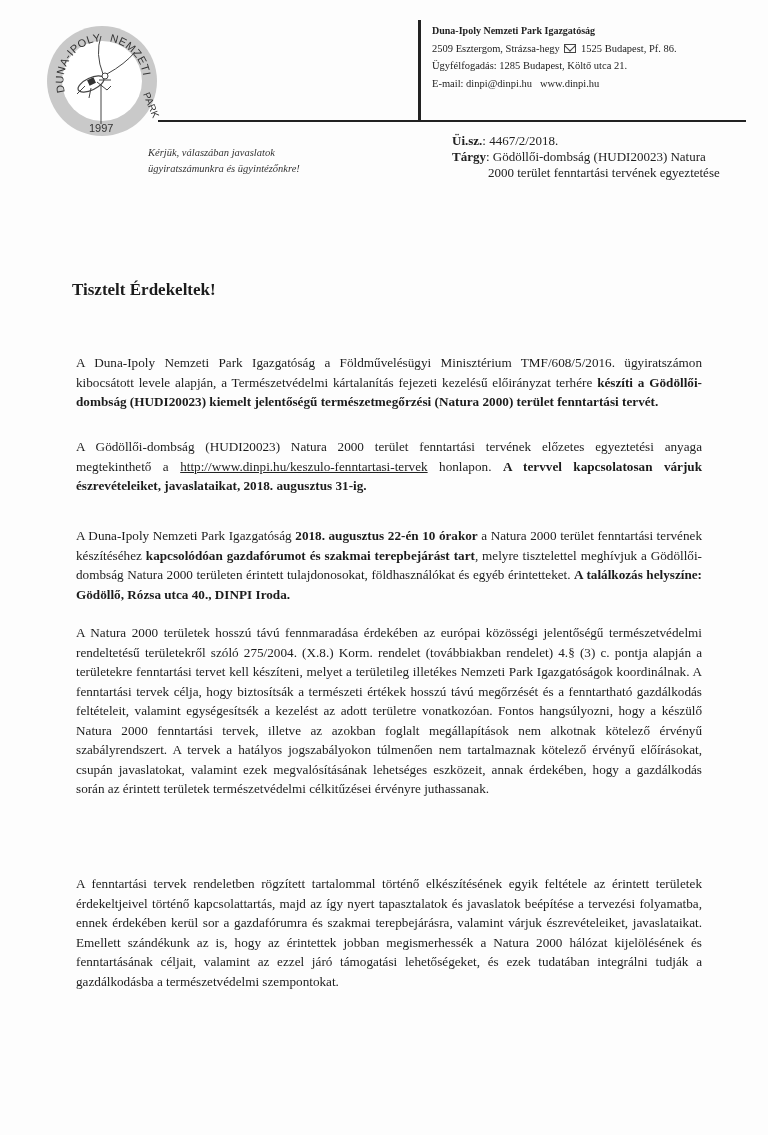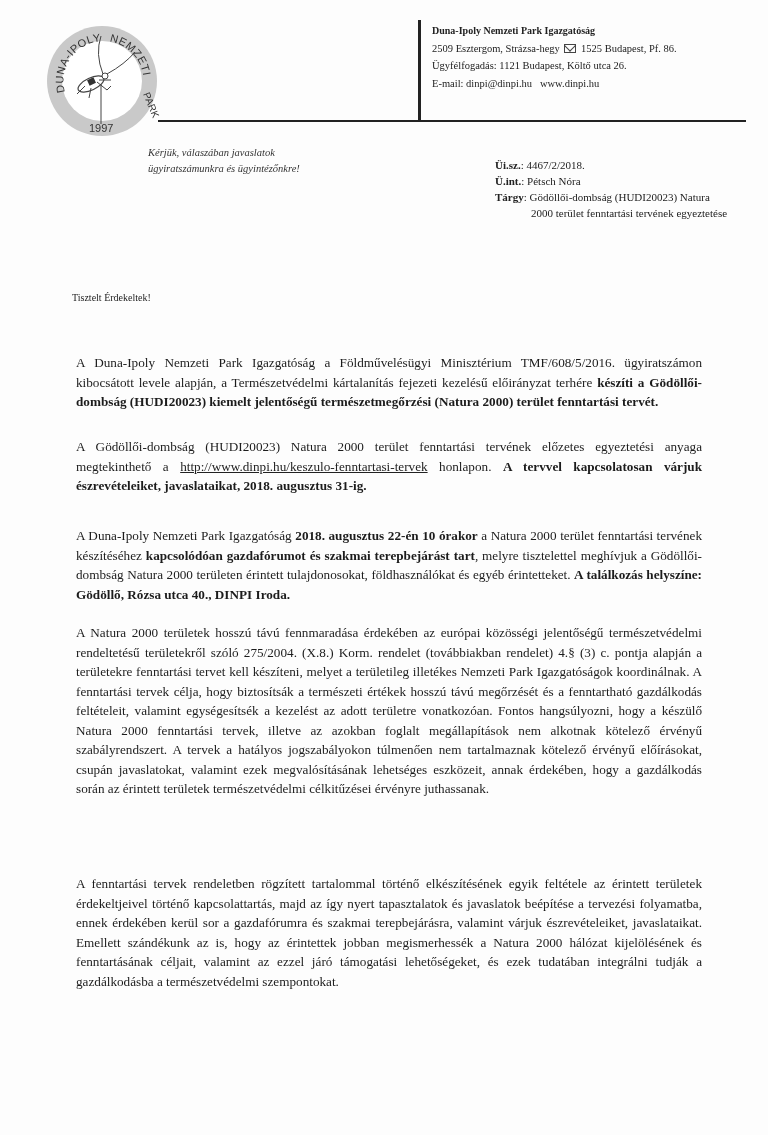--- a/index.html
+++ b/index.html
@@ -21,25 +21,25 @@
     }
     .env-icon::before {
       content: ""; position: absolute; left: 1px; top: -3px; width: 7px; height: 7px;
       border-right: 1px solid #444; border-bottom: 1px solid #444; transform: rotate(45deg);
     }
     .ref-note {
       position: absolute; left: 148px; top: 145px; font-style: italic; font-size: 10.5px;
       line-height: 16px; color: #333;
     }
     .meta {
-      position: absolute; left: 452px; top: 157px; font-size: 11px; line-height: 16px; color: #222; margin-left: 43px;
+      position: absolute; left: 452px; top: 133px; font-size: 13px; line-height: 16px; color: #222;
     }
     .meta b { font-weight: bold; }
     .meta .indent { padding-left: 36px; }
-    .salutation { position: absolute; left: 72px; top: 292px; font-size: 10px; }
+    .salutation { position: absolute; left: 72px; top: 280px; font-size: 17px; font-weight: bold; }
     .para {
       position: absolute; left: 72px; width: 626px; font-size: 13.2px; line-height: 19.5px;
       text-align: justify; margin: 4px;
     }
     .para b { font-weight: bold; }
     .link { text-decoration: underline; color: #222; }
     #p1 { top: 349px; }
     #p2 { top: 433px; }
     #p3 { top: 522px; }
     #p4 { top: 619px; }
@@ -77,38 +77,35 @@
 <div class="header-vline"></div>
 <div class="header-hline"></div>
 
 <div class="org">
   <div class="name">Duna-Ipoly Nemzeti Park Igazgatóság</div>
   <div>
     <span>2509 Esztergom, Strázsa-hegy</span>
     <span class="env-icon"></span>
     <span>1525 Budapest, Pf. 86.</span>
   </div>
-  <div>Ügyfélfogadás: 1121 Budapest, Költő utca 26.</div>
+  <div>Ügyfélfogadás: 1285 Budapest, Költő utca 21.</div>
   <div>
     <span>E-mail: dinpi@dinpi.hu</span>&nbsp;&nbsp;
     <span>www.dinpi.hu</span>
   </div>
 </div>
 
 <div class="ref-note">
   <div>Kérjük, válaszában javaslatok</div>
   <div>ügyiratszámunkra és ügyintézőnkre!</div>
 </div>
 
 <div class="meta">
   <div>
     <b>Üi.sz.</b><span>: 4467/2/2018.</span>
-  </div>
-  <div>
-    <b>Ü.int.</b><span>: Pétsch Nóra</span>
   </div>
   <div>
     <b>Tárgy</b><span>: Gödöllői-dombság (HUDI20023) Natura</span>
   </div>
   <div class="indent">2000 terület fenntartási tervének egyeztetése</div>
 </div>
 
 <div class="salutation">Tisztelt Érdekeltek!</div>
 
 <p class="para" id="p1"><span>A Duna-Ipoly Nemzeti Park Igazgatóság a Földművelésügyi Minisztérium TMF/608/5/2016. ügyiratszámon kibocsátott levele alapján, a Természetvédelmi kártalanítás fejezeti kezelésű előirányzat terhére </span><b>készíti a Gödöllői-dombság (HUDI20023) kiemelt jelentőségű természetmegőrzési (Natura 2000) terület fenntartási tervét.</b></p>

